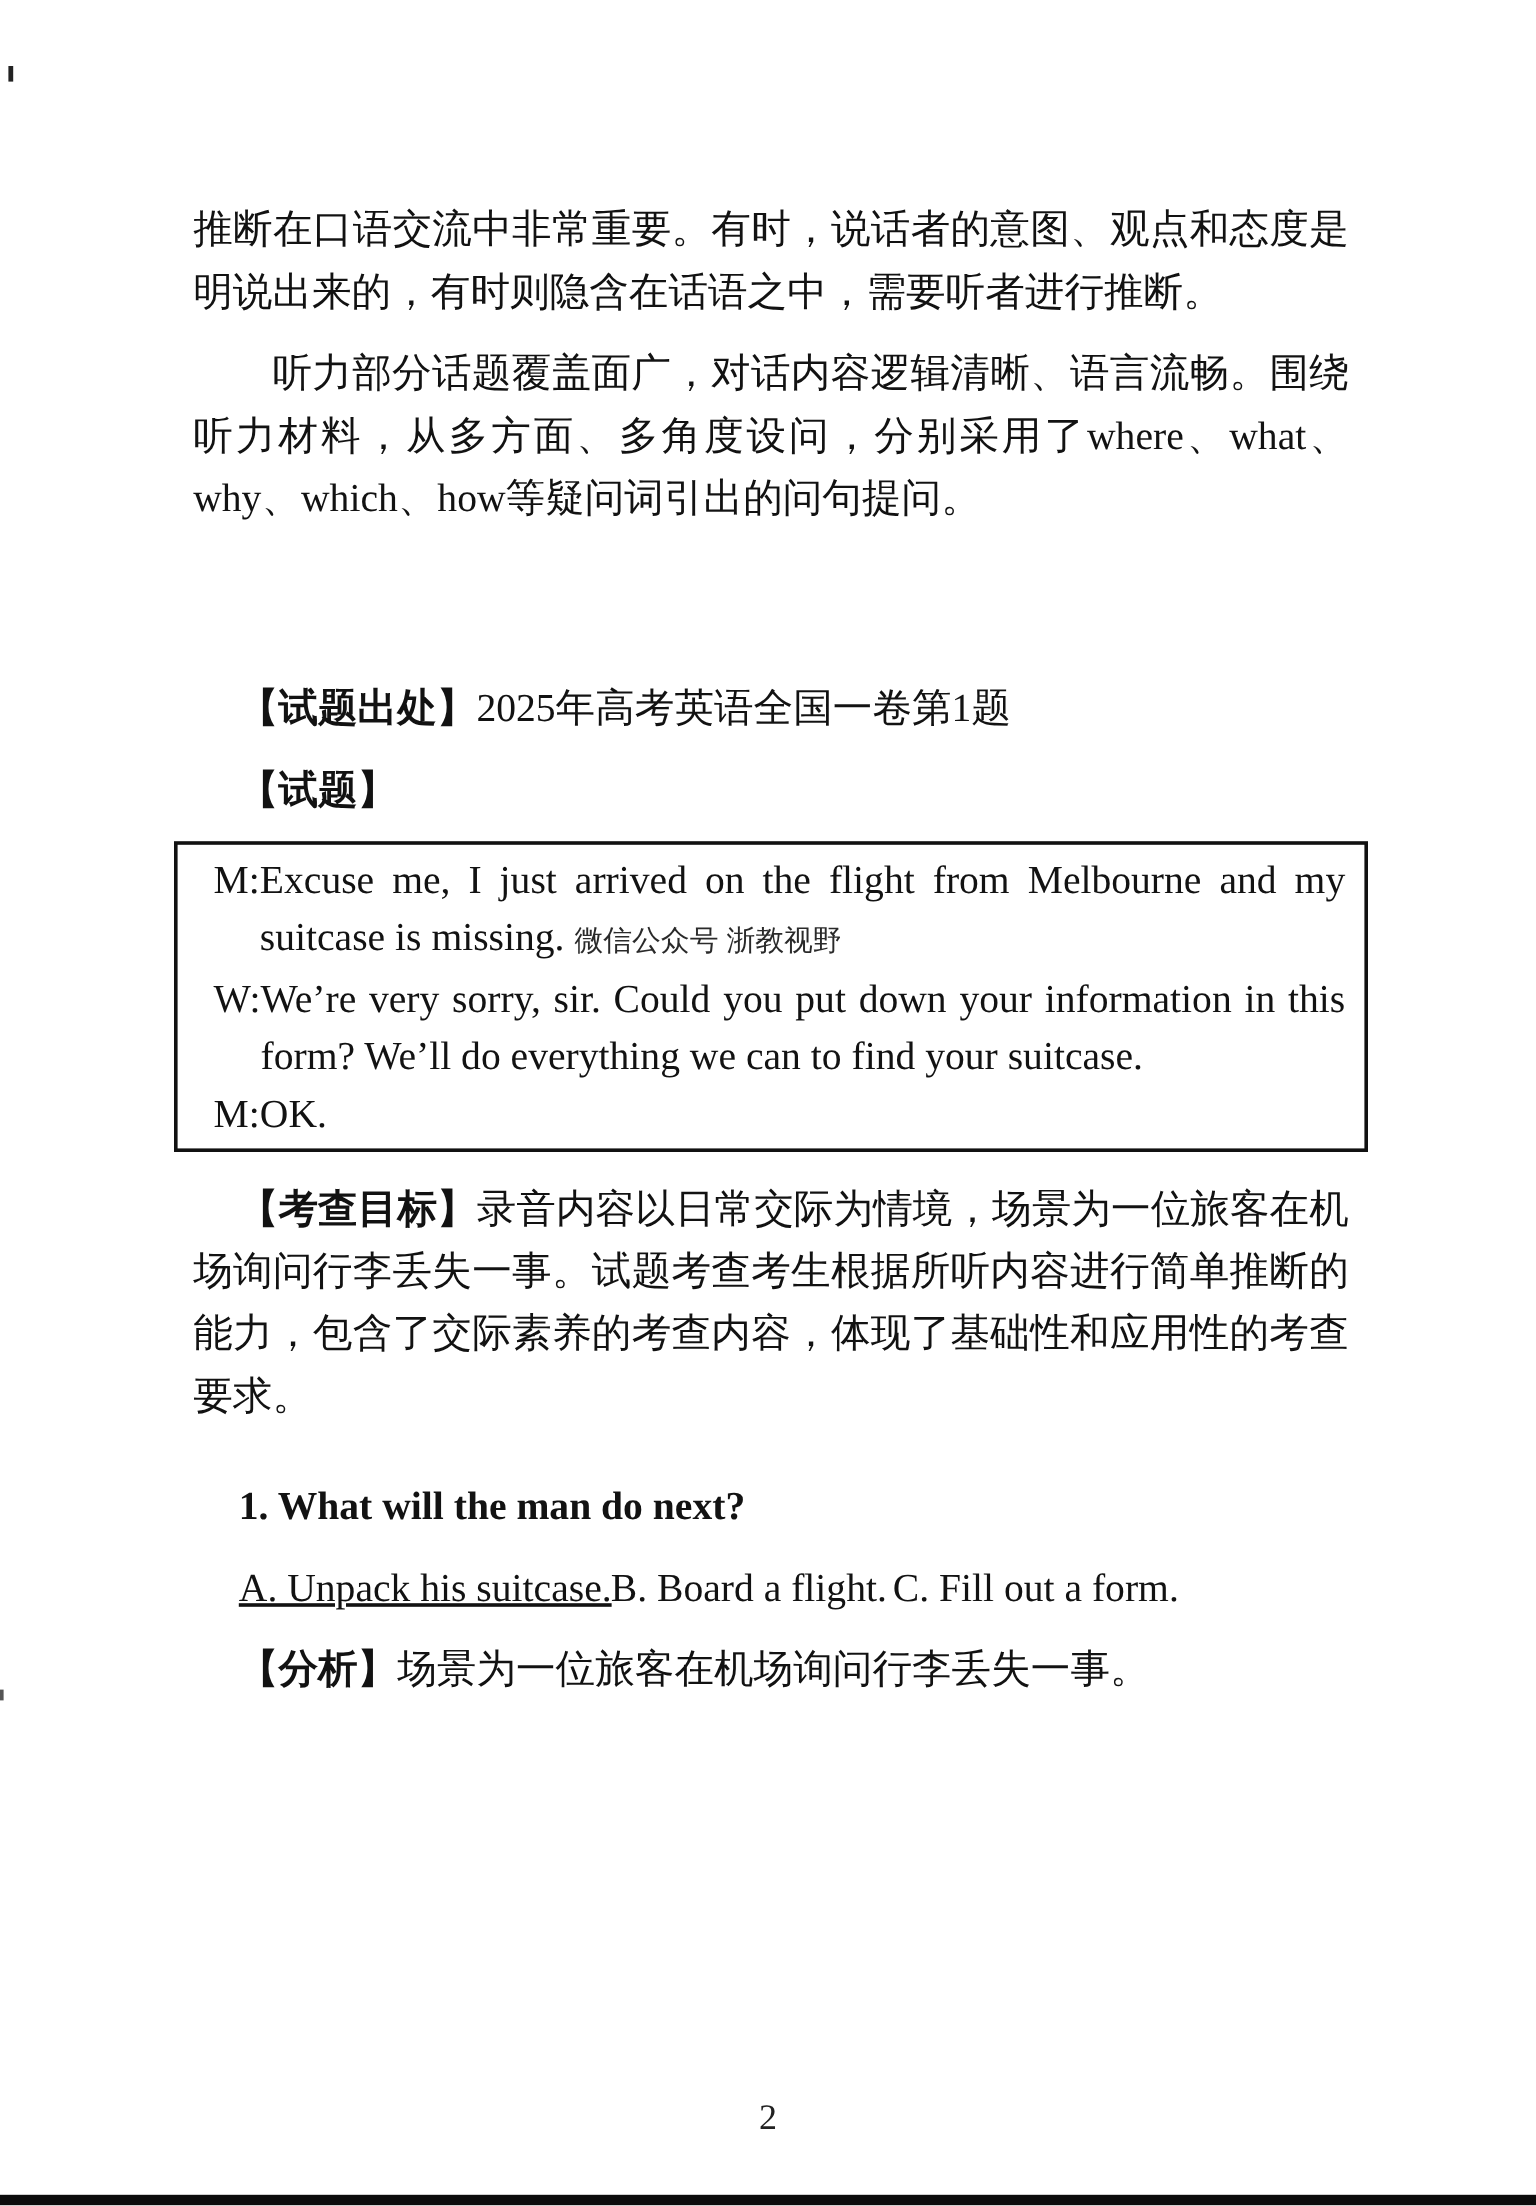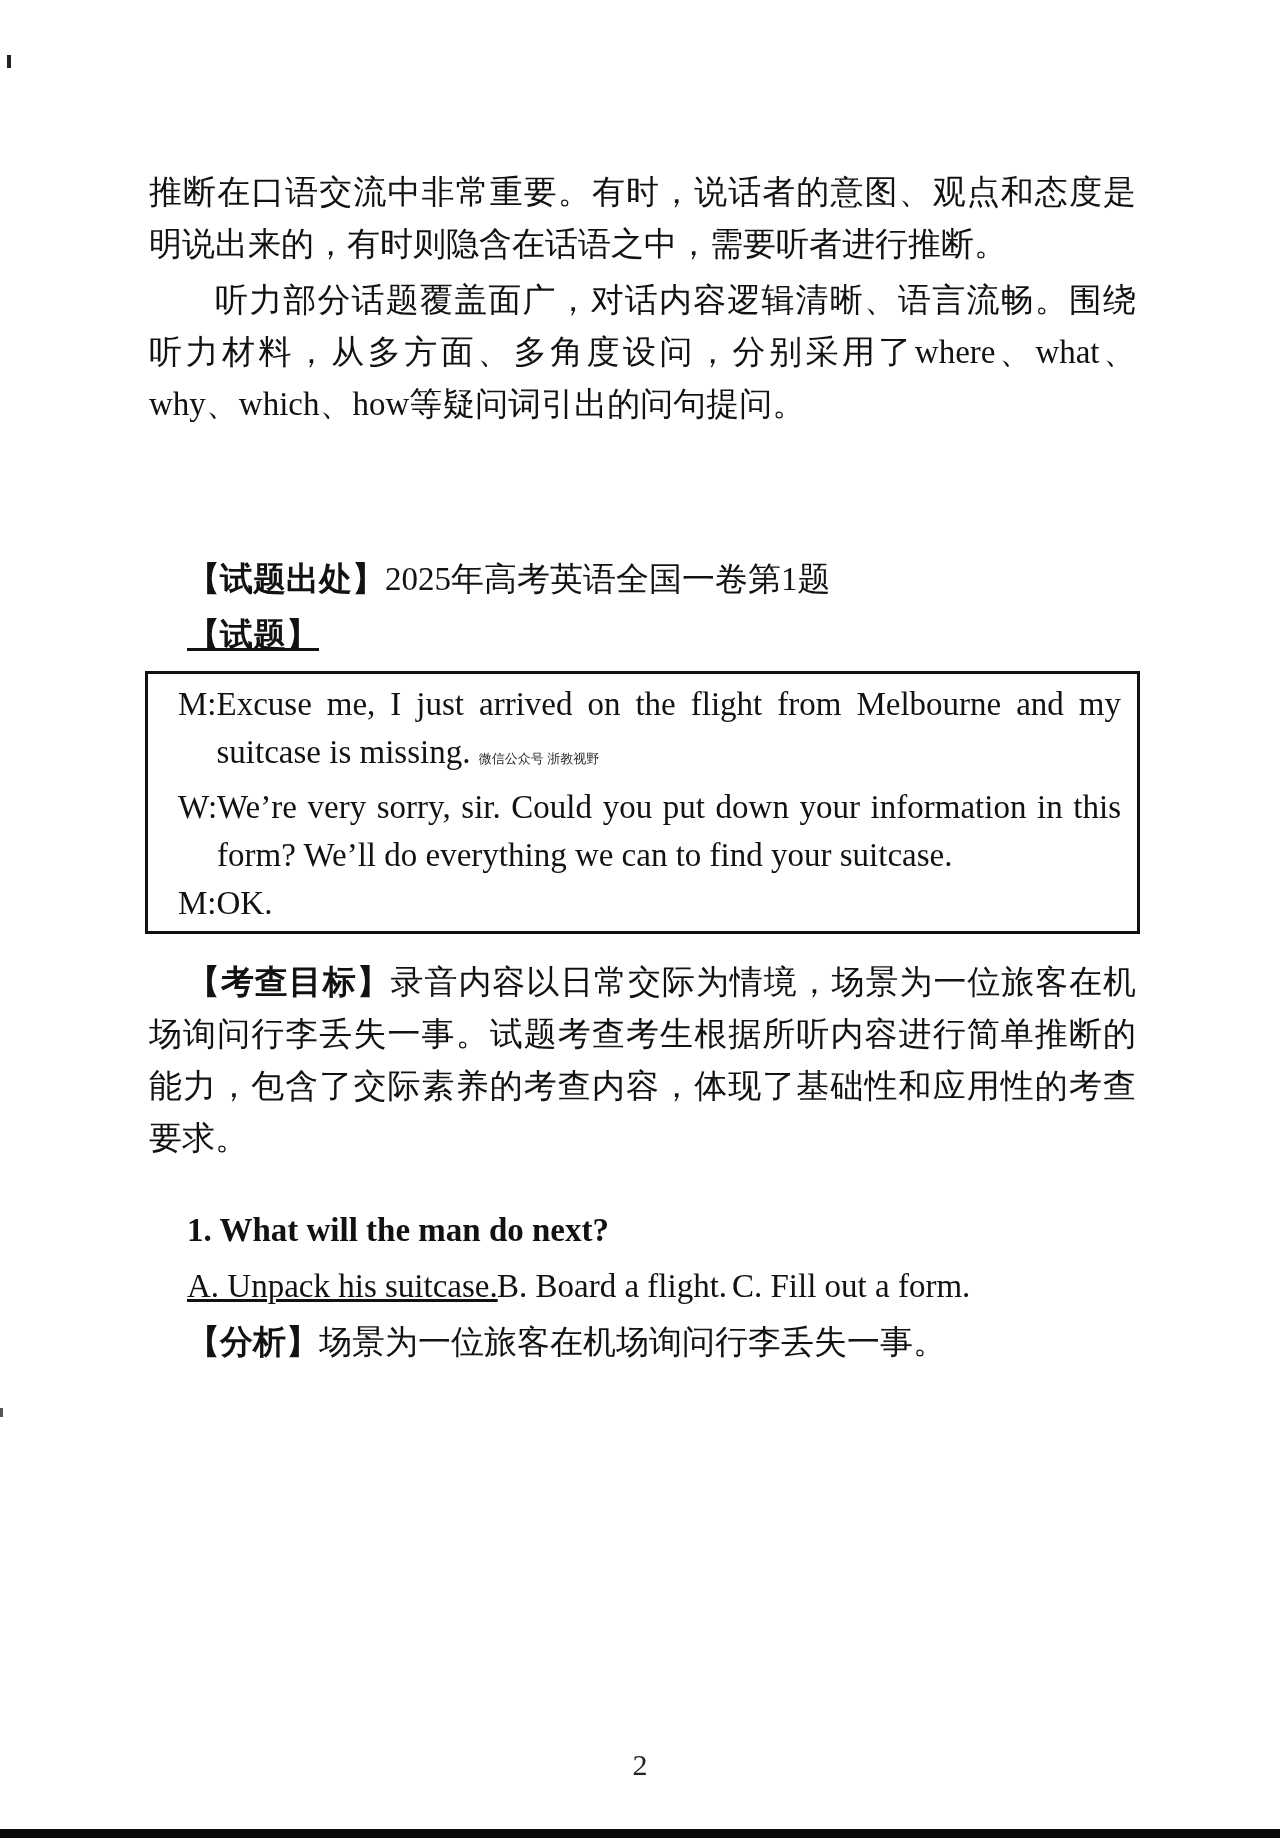--- a/index.html
+++ b/index.html
@@ -8,37 +8,37 @@
     width:1280px;height:1838px;
     background:#ffffff;
     overflow:hidden;
     font-family:"Liberation Serif","DejaVu Serif",serif;
     color:#121212;
   }
   .content{
     position:absolute;left:145px;top:0;width:995px;
     font-size:33px;line-height:52px;
   }
-  .para{margin:4px;text-align:justify;}
+  .para{margin:16px;text-align:justify;}
   .para.indent2{text-indent:2em;}
-  .para.indent1{text-indent:38px;text-decoration:underline;}
+  .para.indent1{text-indent:38px;}
   .p1{margin-top:166px;}
   .source-line{margin-top:123px;text-indent:38px;}
   .bold{font-weight:bold;}
   .qbox{
     margin-top:10px;
     border:3px solid #111;
     padding:6px 10px 4px 0;
     line-height:48px;
     box-sizing:border-box;
   }
   .dline{display:flex;align-items:flex-start;}
   .dspeaker{flex:0 0 64px;padding-left:30px;box-sizing:border-box;}
   .dtext{flex:1;text-align:justify;padding-right:6px;}
-  .watermark{font-size:13px;color:#2a2a2a;font-family:"Liberation Sans","DejaVu Sans",sans-serif;white-space:nowrap;}
+  .watermark{font-size:24px;color:#2a2a2a;font-family:"Liberation Sans","DejaVu Sans",sans-serif;white-space:nowrap;}
   .objective{margin-top:22px;text-indent:38px;}
   .question-title{margin-top:40px;text-indent:38px;font-weight:bold;}
   .options{padding-left:38px;white-space:nowrap;}
   .opt{display:inline-block;}
   .opt-a{width:310px;text-decoration:underline;}
   .opt-b{width:235px;}
   .analysis-line{text-indent:38px;}
   .page-number{
     position:absolute;left:0;top:1748px;width:1280px;
     text-align:center;font-size:30px;color:#222;

